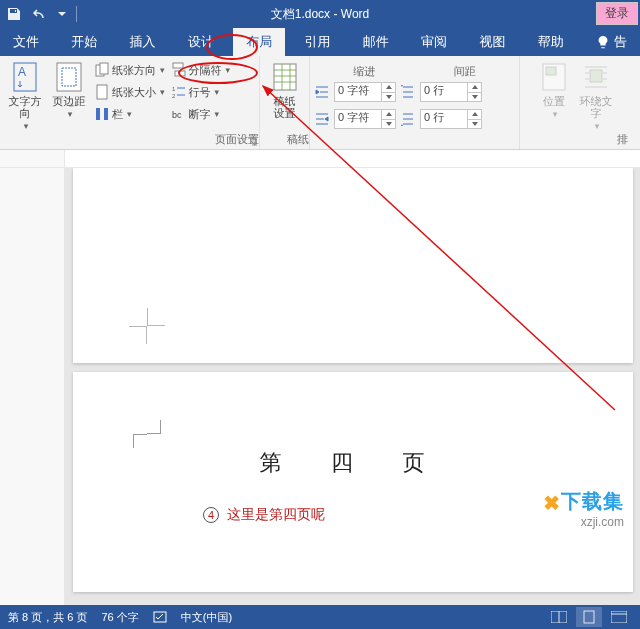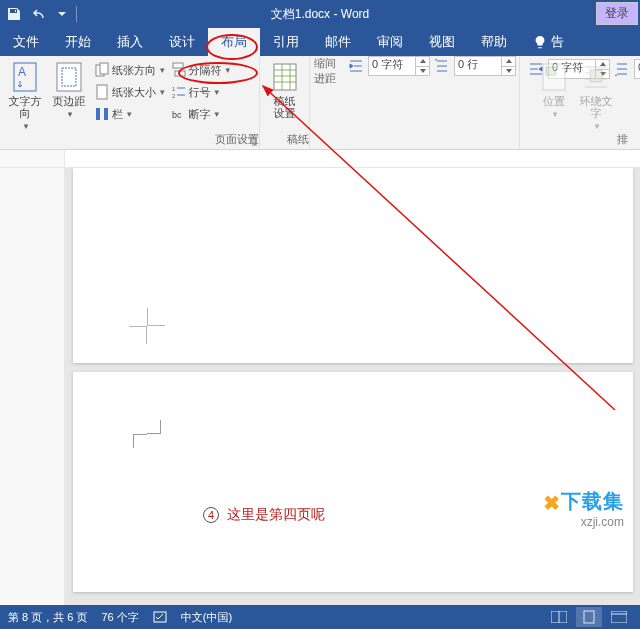--- a/index.html
+++ b/index.html
@@ -3,23 +3,23 @@
 <meta charset="utf-8">
 <style>
   *{box-sizing:border-box;margin:0;padding:0;font-family:"Microsoft YaHei","SimSun",sans-serif;}
   body{background:#fff;width:640px;height:629px;overflow:hidden;position:relative;}
   
   .titlebar{height:28px;background:#2b579a;color:#fff;display:flex;align-items:center;position:relative;}
   .qat{display:flex;align-items:center;padding-left:6px;gap:10px;}
   .qat .ico{width:16px;height:16px;opacity:.9;}
   .qat .sep{width:1px;height:16px;background:rgba(255,255,255,.4);}
   .title{position:absolute;left:50%;transform:translateX(-50%);font-size:12px;white-space:nowrap;}
-  .login-btn{position:absolute;right:2px;top:2px;height:23px;width:42px;background:#c4b5fd;color:#444;font-size:12px;display:flex;align-items:center;justify-content:center;border:1px solid #c9c9c9;}
-  
-  .tabs{height:28px;background:#2b579a;display:flex;align-items:stretch;color:#fff;font-size:13px;}
+  .login-btn{position:absolute;right:2px;top:2px;height:23px;width:42px;background:#f9a8d4;color:#444;font-size:12px;display:flex;align-items:center;justify-content:center;border:1px solid #c9c9c9;}
+  
+  .tabs{height:28px;background:#2b579a;display:flex;align-items:stretch;color:#fff;font-size:13px;justify-content:space-between;}
   .tab{padding:0 13px;display:flex;align-items:center;cursor:pointer;white-space:nowrap;}
   .tab.file{background:#2b579a;}
   .tab.active{background:#f3f3f3;color:#2b579a;}
   .tab.tell{gap:4px;}
   
   .ribbon{height:94px;background:#f3f3f3;border-bottom:1px solid #d4d4d4;display:flex;position:relative;}
   .group{border-right:1px solid #e1e1e1;display:flex;flex-direction:column;justify-content:space-between;}
   .group-body{flex:1;display:flex;align-items:flex-start;padding:3px 4px 0 4px;gap:2px;}
   .group-label{font-size:11px;color:#666;text-align:right;height:17px;line-height:15px;position:relative;}
   .dlaunch{position:absolute;right:2px;bottom:2px;width:10px;height:10px;}
@@ -201,21 +201,21 @@
             <path d="M4 9h22M4 15h22M4 21h22M12 3v26M20 3v26" stroke="#6fa244" stroke-width="0.8"></path>
           </svg>
         <div class="lbl" style="white-space:pre">稿纸
 设置</div>
       </div>
     </div>
     <div class="group-label">稿纸</div>
   </div>
 
   <div class="group" style="width:210px">
-    <div class="group-body" style="gap:12px;padding-top:0">
+    <div class="group-body" style="flex-direction:column;gap:4px;padding-top:8px">
       <div style="display:flex;width:100%">
         <div class="fieldlbl" style="flex:1">缩进</div>
         <div class="fieldlbl" style="flex:1">间距</div>
       </div>
       <div style="display:flex;gap:4px;align-items:center">
         <svg width="16" height="16" viewBox="0 0 16 16">
             <path d="M2 3h12M6 8h8M2 13h12M2 6l3 2-3 2z" stroke="#4472c4" fill="#4472c4"></path>
           </svg>
         <div class="numbox">
             <span>0 字符</span>
@@ -323,20 +323,21 @@
 
 <div class="docarea">
   <div class="leftgutter"></div>
   <div class="page page1">
     <div class="cornermark" style="left:74px;top:140px;width:18px;height:18px;border-width:0 0 1px 1px"></div>
     <div class="cornermark" style="left:74px;top:140px;width:18px;height:18px;border-width:1px 1px 0 0;transform:translate(-18px,18px)"></div>
   </div>
   <div class="page page2">
     <div class="cmark" style="left:74px;top:48px;width:14px;height:14px;border-width:0 1px 1px 0"></div>
     <div class="cmark" style="left:60px;top:62px;width:14px;height:14px;border-width:1px 0 0 1px"></div>
+    <div class="ptxt hdr">第 四 页</div>
     <div class="ptxt body4">
       <span class="circ4">4</span><span>这里是第四页呢</span>
     </div>
   </div>
 </div>
 
 <div class="wm">
   <div class="t1"><span class="x" style="color:#f5a623">✖</span><span>下载集</span></div>
   <div class="t2">xzji.com</div>
 </div>

